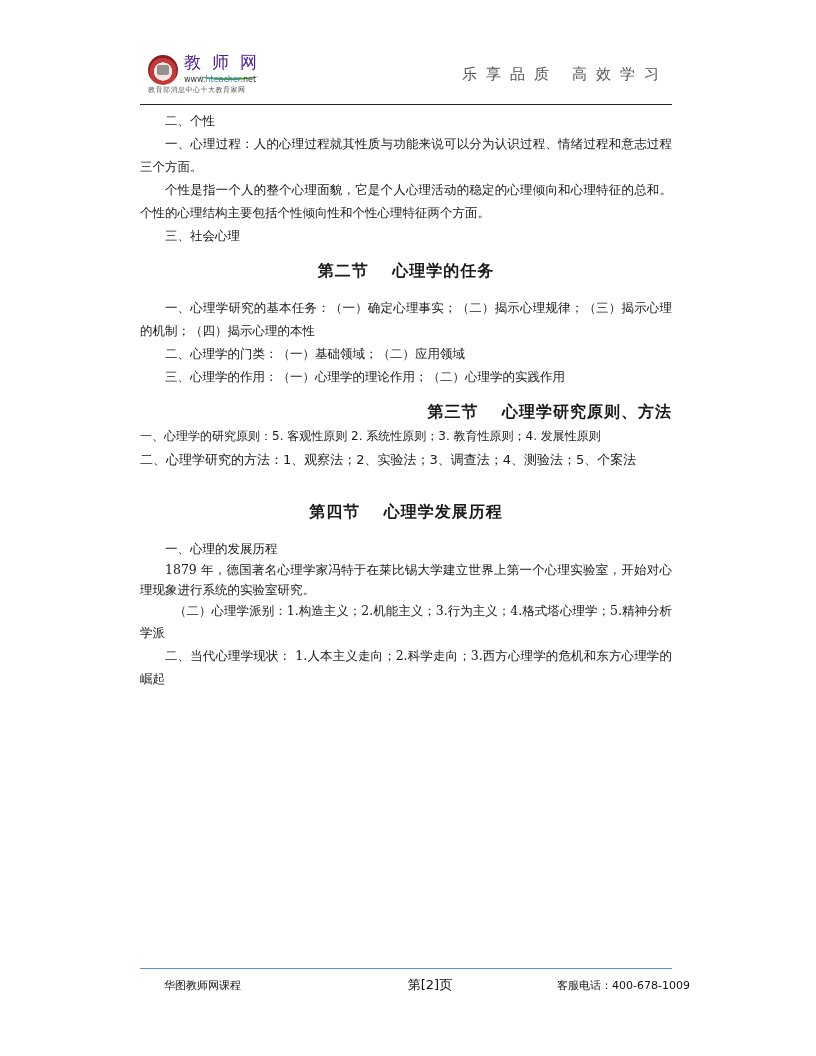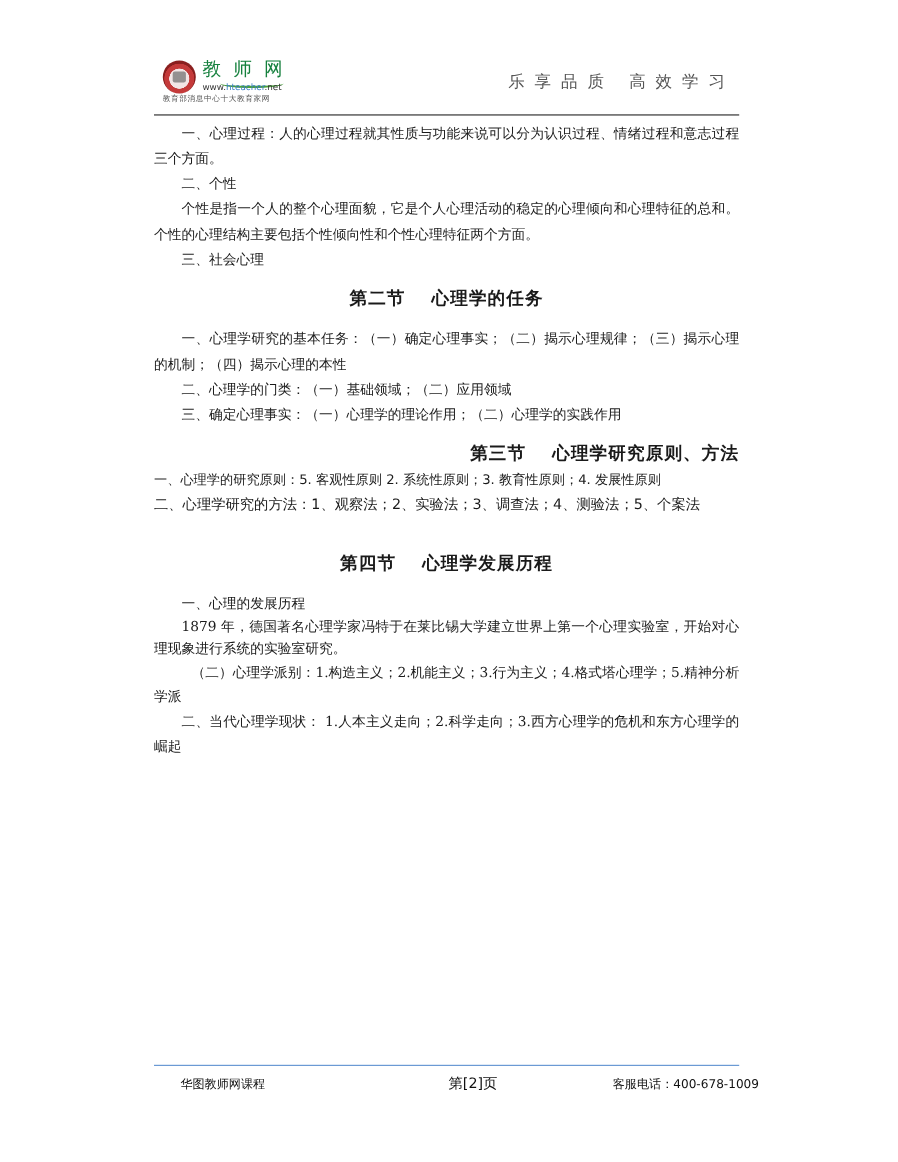--- a/index.html
+++ b/index.html
@@ -7,21 +7,21 @@
          font-family: "DejaVu Serif", "Liberation Serif", serif; color: #1a1a1a; }
 
   
   .header { position: absolute; left: 140px; top: 48px; width: 532px; height: 56px; }
   .logo { position: absolute; left: 8px; top: 3px; width: 130px; height: 44px; }
   .logo-badge { position: absolute; left: 0; top: 4px; width: 30px; height: 30px; border-radius: 50%;
                 background: radial-gradient(circle at 50% 55%, #f3e6e6 0 40%, #c43a3a 42% 60%, #8a1f1f 62% 100%); }
   .logo-badge::after { content: ""; position: absolute; left: 9px; top: 10px; width: 12px; height: 10px;
                        background: #6b6b6b; border-radius: 2px; opacity: .7; }
   .logo-title { position: absolute; left: 36px; top: 0; font-family: "DejaVu Sans", sans-serif; font-size: 17px;
-                letter-spacing: 11px; color: #15803d; white-space: nowrap; }
+                letter-spacing: 11px; color: #4c1d95; white-space: nowrap; }
   .logo-swoosh { position: absolute; left: 52px; top: 21px; width: 58px; height: 6px;
                  border-bottom: 2px solid #4aa03c; border-radius: 0 0 50% 50%; }
   .logo-url { position: absolute; left: 36px; top: 24px; font-family: "DejaVu Sans", sans-serif; font-size: 8px;
               color: #333; white-space: nowrap; }
   .logo-url .h { color: #3b7fc4; }
   .logo-tag { position: absolute; left: 0; top: 34px; font-family: "DejaVu Sans", sans-serif; font-size: 7px;
               color: #555; white-space: nowrap; letter-spacing: .5px; }
   .slogan { position: absolute; right: 4px; top: 17px; font-family: "DejaVu Sans", sans-serif; font-size: 15px;
             color: #555; letter-spacing: 9px; white-space: nowrap; }
   .slogan span + span { margin-left: 14px; }
@@ -54,29 +54,29 @@
     <div class="logo-url"><span>www.</span><span class="h">hteacher</span><span>.net</span></div>
     <div class="logo-tag">教育部消息中心十大教育家网</div>
   </div>
   <div class="slogan">
     <span>乐享品质</span><span>高效学习</span>
   </div>
 </div>
 <div class="header-rule"></div>
 
 <div class="content">
+  <p class="p ind">二、个性</p>
   <p class="p ind">一、心理过程：人的心理过程就其性质与功能来说可以分为认识过程、情绪过程和意志过程三个方面。</p>
-  <p class="p ind">二、个性</p>
   <p class="p ind">个性是指一个人的整个心理面貌，它是个人心理活动的稳定的心理倾向和心理特征的总和。个性的心理结构主要包括个性倾向性和个性心理特征两个方面。</p>
   <p class="p ind">三、社会心理</p>
 
   <h2 class="h2" style="margin-top:12px;margin-bottom:14px;">第二节　 心理学的任务</h2>
   <p class="p ind">一、心理学研究的基本任务：（一）确定心理事实；（二）揭示心理规律；（三）揭示心理的机制；（四）揭示心理的本性</p>
   <p class="p ind">二、心理学的门类：（一）基础领域；（二）应用领域</p>
-  <p class="p ind">三、确定心理事实：（一）心理学的理论作用；（二）心理学的实践作用</p>
+  <p class="p ind">三、心理学的作用：（一）心理学的理论作用；（二）心理学的实践作用</p>
 
   <h2 class="h2" style="margin-top:12px;margin-bottom:2px;text-align:right;">第三节　 心理学研究原则、方法</h2>
   <p class="p sans-num" style="font-size:12px;white-space:nowrap;">一、心理学的研究原则：5. 客观性原则 2. 系统性原则；3. 教育性原则；4. 发展性原则</p>
   <p class="p sans-num" style="font-size:13px;white-space:nowrap;">二、心理学研究的方法：1、观察法；2、实验法；3、调查法；4、测验法；5、个案法</p>
 
   <h2 class="h2" style="margin-top:29px;margin-bottom:14px;">第四节　 心理学发展历程</h2>
   <p class="p ind">一、心理的发展历程</p>
   <p class="p ind" style="line-height:20px;">1879 年，德国著名心理学家冯特于在莱比锡大学建立世界上第一个心理实验室，开始对心理现象进行系统的实验室研究。</p>
   <p class="p ind2" style="line-height:22px;">（二）心理学派别：1.构造主义；2.机能主义；3.行为主义；4.格式塔心理学；5.精神分析学派</p>
   <p class="p ind" style="margin-top:0;">二、当代心理学现状： 1.人本主义走向；2.科学走向；3.西方心理学的危机和东方心理学的崛起</p>

